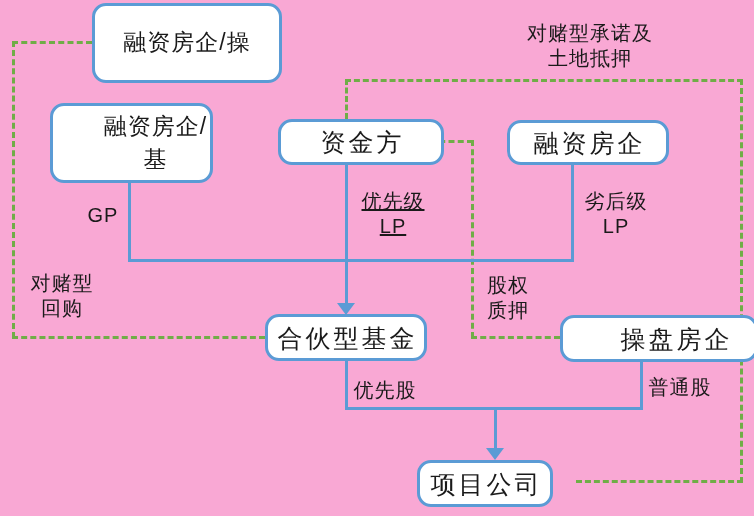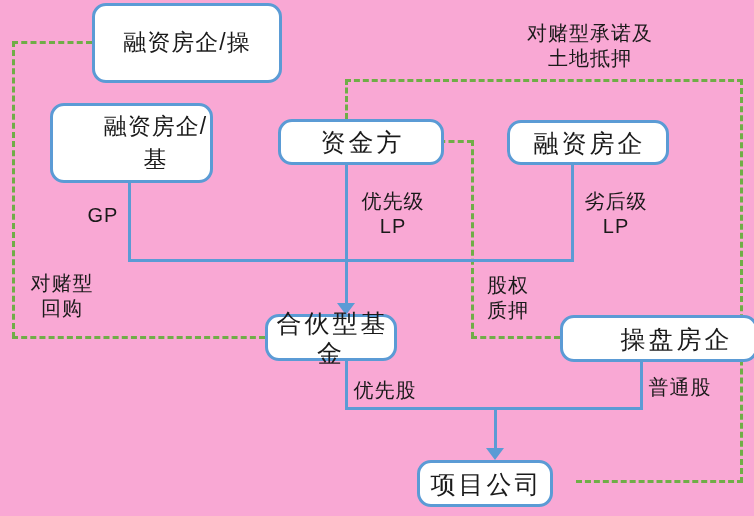--- a/index.html
+++ b/index.html
@@ -31,21 +31,21 @@
     z-index: 3;
   }
   .node .ln { display: block; }
   .node.big  { font-size: 23px; line-height: 1.45; letter-spacing: 1px; }
   .node.one  { font-size: 25px; line-height: 1.2;  letter-spacing: 3px; text-indent: 3px; }
 
   #node-related-party      { left: 92px;  top: 3px;   width: 190px; height: 80px; }
   #node-fund-manager       { left: 50px;  top: 103px; width: 163px; height: 80px; padding-left: 48px; }
   #node-capital-provider   { left: 278px; top: 119px; width: 166px; height: 46px; }
   #node-financing-developer{ left: 495px; top: 120px; width: 162px; height: 45px; margin-left: 12px; }
-  #node-partnership-fund   { left: 265px; top: 314px; width: 132px; height: 47px; }
+  #node-partnership-fund   { left: 265px; top: 314px; width: 162px; height: 47px; }
   #node-operating-developer{ left: 560px; top: 315px; width: 198px; height: 47px; padding-left: 32px; }
   #node-project-company    { left: 417px; top: 460px; width: 136px; height: 47px; }
 
   
   .bline { position: absolute; background: #5B9BD5; z-index: 1; }
   #gp-v          { left: 128px; top: 183px; width: 3px;  height: 79px; }
   #lp-trunk-h    { left: 128px; top: 259px; width: 446px; height: 3px; }
   #capital-v     { left: 345px; top: 164px; width: 3px;  height: 141px; }
   #financing-v   { left: 571px; top: 165px; width: 3px;  height: 97px; }
   #fund-down-v   { left: 345px; top: 360px; width: 3px;  height: 50px; }
@@ -85,21 +85,21 @@
     color: #1a1a1a;
     font-size: 20px;
     line-height: 1.25;
     letter-spacing: 1px;
     text-align: center;
     z-index: 4;
     white-space: nowrap;
   }
   .lbl .ln { display: block; }
   #label-gp             { left: 86px;  top: 203px; width: 34px; }
-  #label-senior-lp      { left: 353px; top: 189px; width: 80px; }
+  #label-senior-lp      { left: 353px; top: 189px; width: 80px; text-decoration: underline; }
   #label-junior-lp      { left: 576px; top: 189px; width: 80px; }
   #label-vam-commitment { left: 509px; top: 21px;  width: 162px; }
   #label-vam-buyback    { left: 20px;  top: 271px; width: 84px; }
   #label-equity-pledge  { left: 481px; top: 273px; width: 54px; }
   #label-preferred-stock{ left: 350px; top: 378px; width: 70px; font-family: Liberation Serif, serif; }
   #label-common-stock   { left: 645px; top: 375px; width: 70px; }
 </style>
 </head>
 <body>
 

